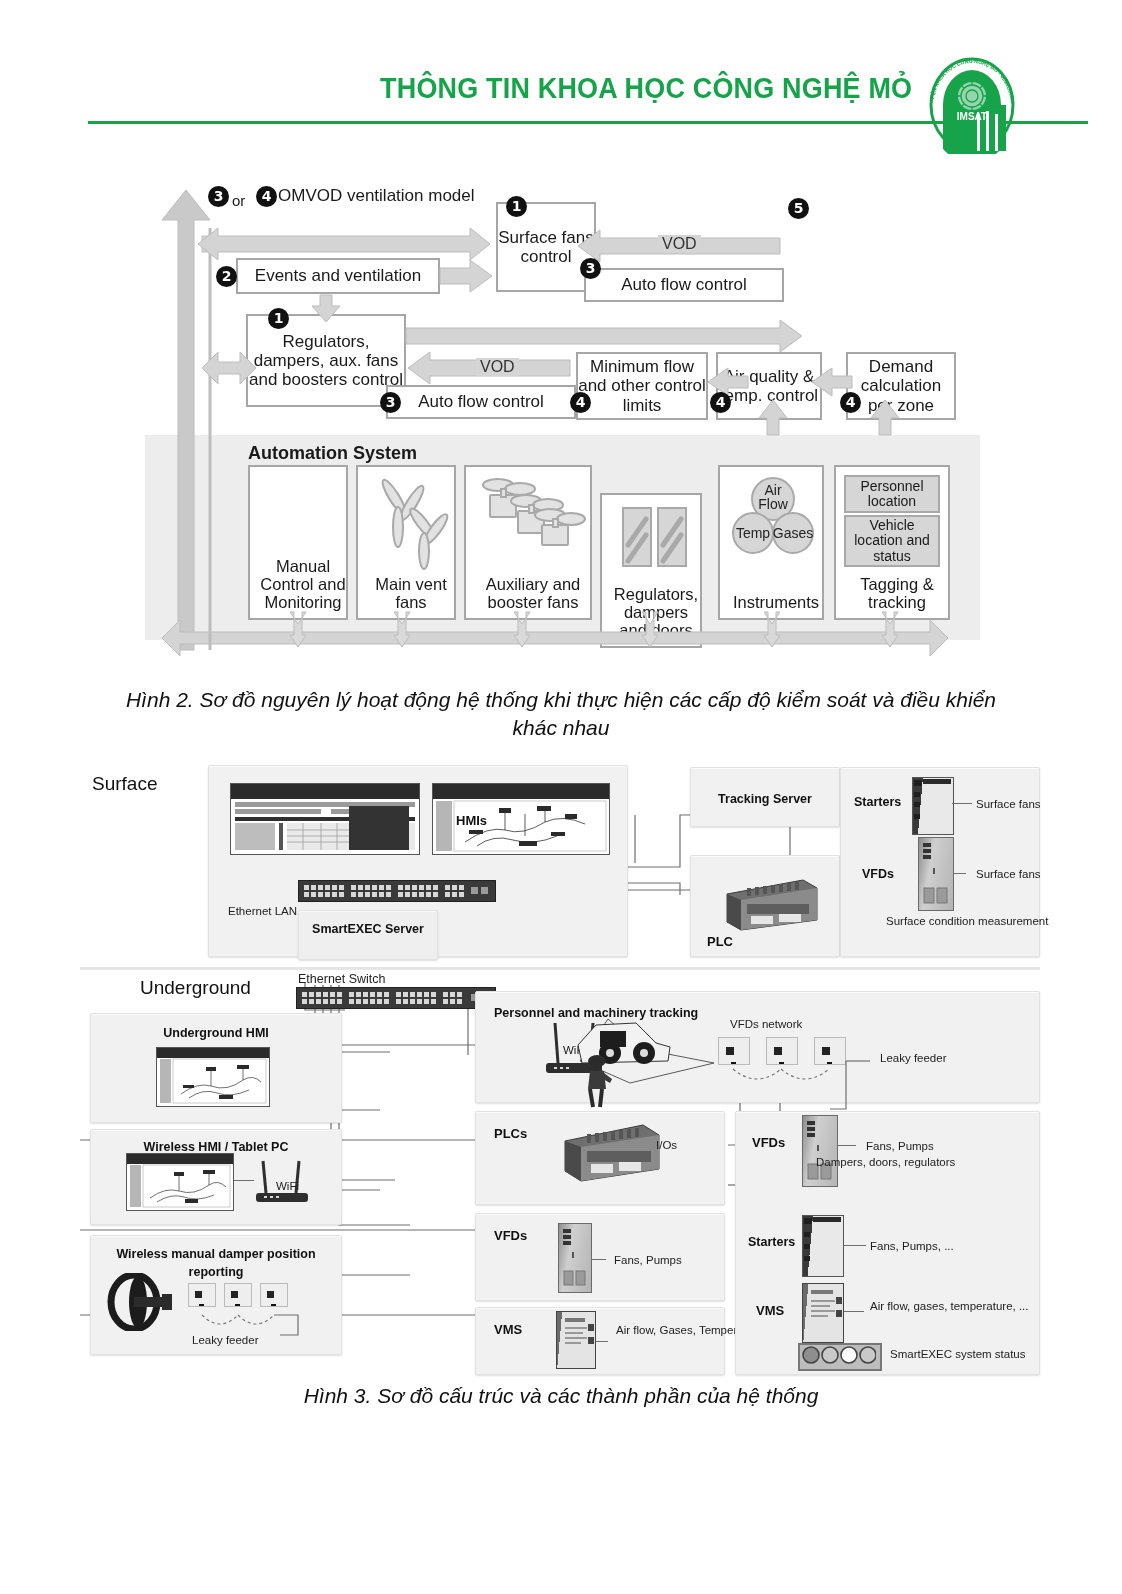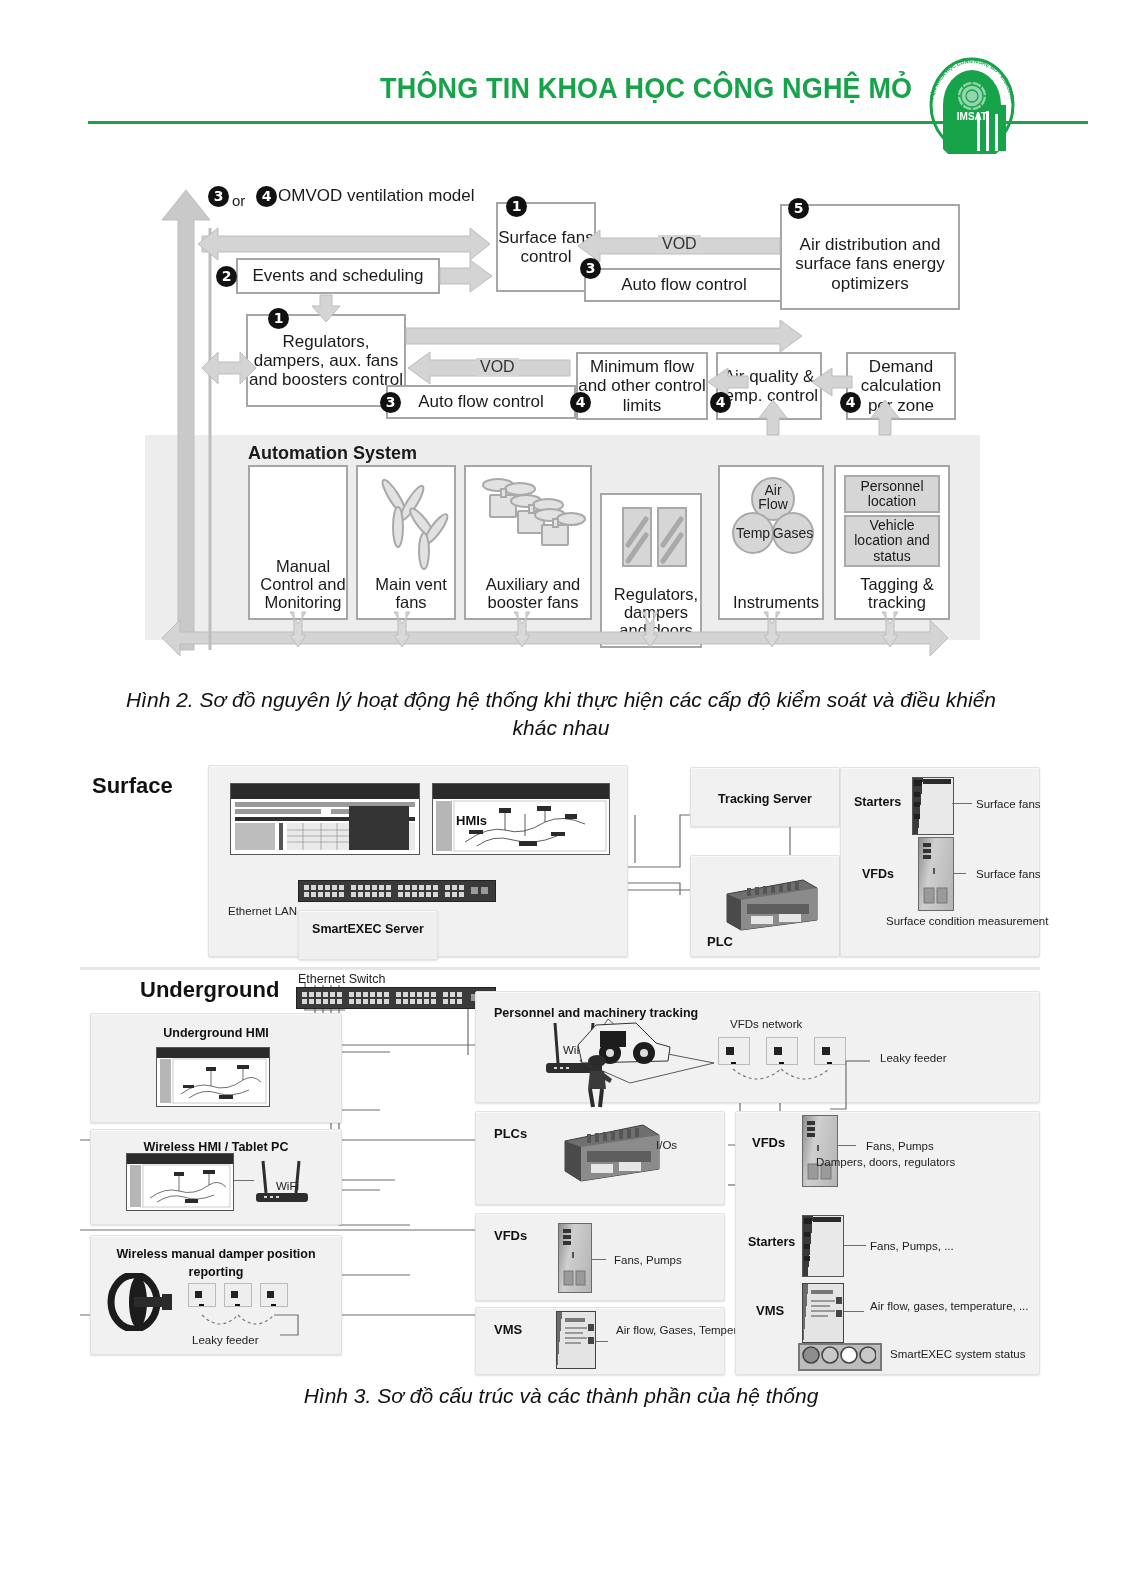--- a/index.html
+++ b/index.html
@@ -32,21 +32,21 @@
   .autocell .cap{position:absolute;left:10px;right:0;bottom:7px;text-align:center;font-size:16.5px;line-height:1.1;color:#1a1a1a;}
 
   
   .caption{position:absolute;text-align:center;font-style:italic;font-size:21px;line-height:1.35;color:#111;}
 
   
   #fig3{position:absolute;left:80px;top:755px;width:960px;height:620px;}
   .panel{position:absolute;box-sizing:border-box;background:#f1f1f1;
       border:1px solid #e2e2e2;border-radius:2px;
       box-shadow:0 1px 2px rgba(0,0,0,.13), inset 0 1px 0 #fafafa;}
-  .zlabel{position:absolute;font-weight:bold;font-size:22px;color:#111;}
+  .zlabel{position:absolute;font-weight:normal;font-size:19px;color:#111;}
   .plabel{position:absolute;font-weight:bold;font-size:11.5px;color:#111;white-space:nowrap;}
   .ptext{position:absolute;font-size:11.5px;color:#222;white-space:nowrap;line-height:1.3;}
   .wire{position:absolute;background:#6e6e6e;}
   .divider{position:absolute;height:3px;background:#e6e6e6;}
 
   .hmiscreen{position:absolute;background:#fff;border:1px solid #555;overflow:hidden;}
   .hmitop{position:absolute;left:0;top:0;right:0;height:22%;background:#2b2b2b;}
   .switchdev{position:absolute;background:#3a3a3a;border:1px solid #222;overflow:hidden;}
   .vfd{position:absolute;background:linear-gradient(100deg,#8d8d8d,#cfcfcf 35%,#b4b4b4);border:1px solid #6a6a6a;}
   .starter{position:absolute;background:linear-gradient(95deg,#3a3a3a 0 22%,#e9e9e9 22%);border:1px solid #555;}
@@ -133,32 +133,29 @@
   <div class="f2label" style="left:92px;top:12px;font-size:15px;">or</div>
   <div class="bullet" style="left:116px;top:6px;">4</div>
   <div class="f2label" style="left:138px;top:6px;">OMVOD ventilation model</div>
 
   <div class="f2box" style="left:356px;top:22px;width:100px;height:90px;">
     <span>Surface fans control</span>
   </div>
   <div class="bullet" style="left:366px;top:16px;">1</div>
 
   <div class="f2box" style="left:96px;top:78px;width:204px;height:36px;">
-    <span>Events and scheduling</span>
+    <span>Events and ventilation</span>
   </div>
   <div class="bullet" style="left:76px;top:86px;">2</div>
 
   <div class="f2box" style="left:444px;top:88px;width:200px;height:34px;">
     <span>Auto flow control</span>
   </div>
   <div class="bullet" style="left:440px;top:78px;">3</div>
 
-  <div class="f2box" style="left:640px;top:24px;width:180px;height:106px;padding:18px 6px 4px;">
-    <span>Air distribution and surface fans energy optimizers</span>
-  </div>
   <div class="bullet" style="left:648px;top:18px;">5</div>
 
   <div class="arrowtxt" style="left:518px;top:55px;">VOD</div>
 
   <div class="f2box" style="left:106px;top:134px;width:160px;height:93px;">
     <span>Regulators, dampers, aux. fans and boosters control</span>
   </div>
   <div class="bullet" style="left:128px;top:128px;">1</div>
 
   <div class="f2box" style="left:246px;top:205px;width:190px;height:34px;">

